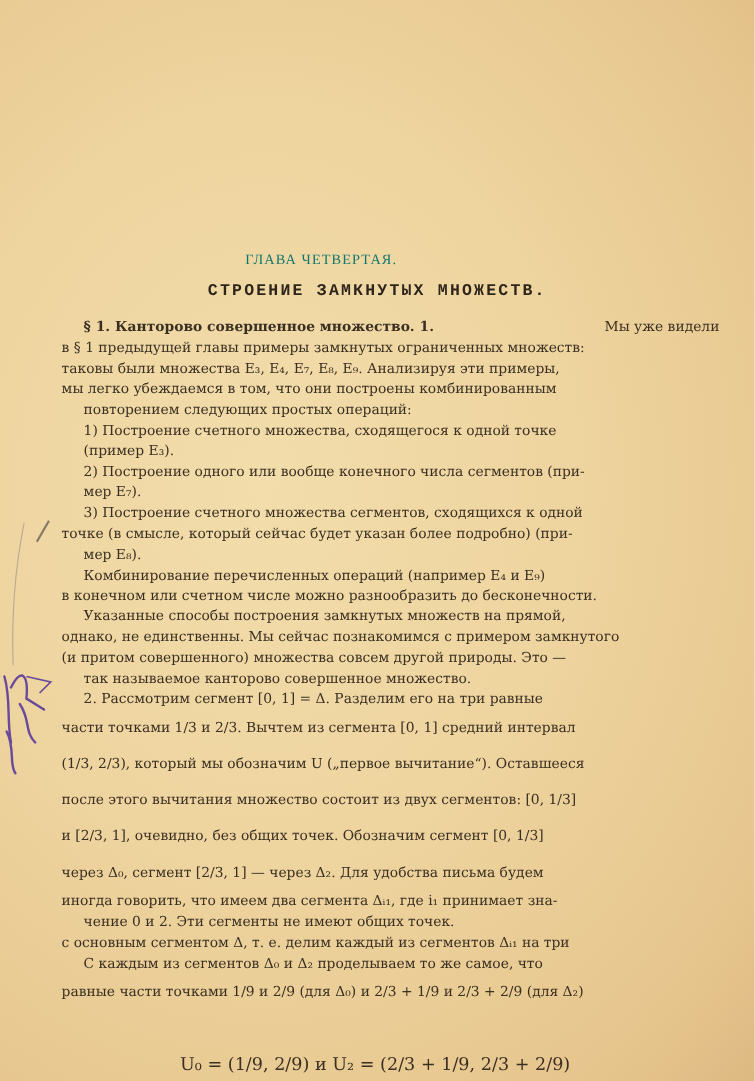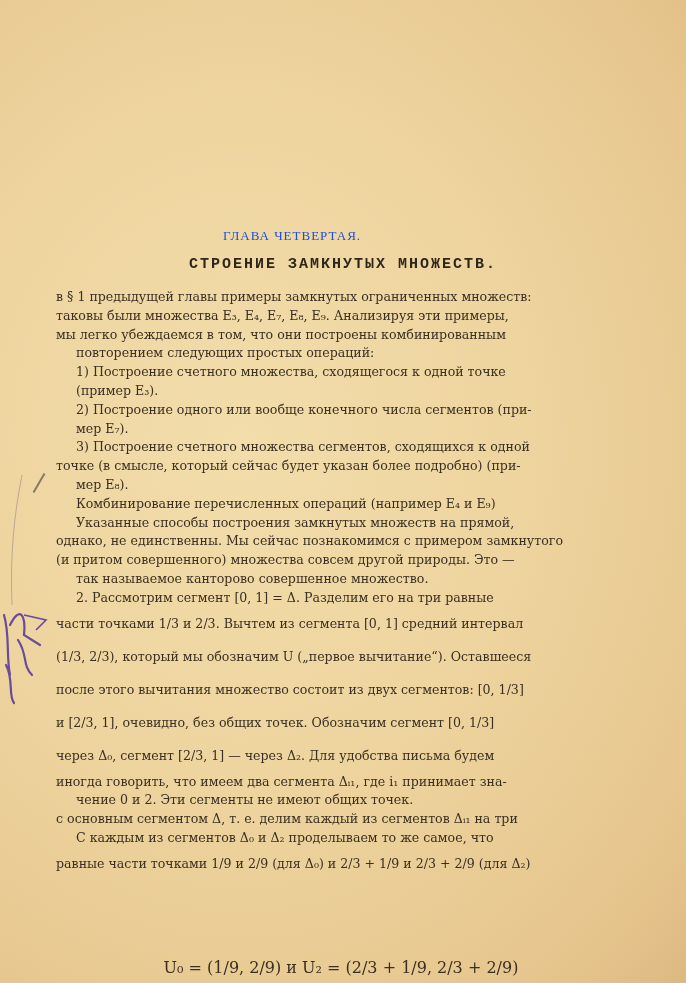--- a/index.html
+++ b/index.html
@@ -6,21 +6,21 @@
   body {
     width: 686px; height: 983px; overflow: hidden; position: relative;
     background: radial-gradient(ellipse at 35% 45%, #f2ddab 0%, #eed49f 45%, #e6c58d 85%, #ddb982 100%);
     font-family: "DejaVu Serif", "Liberation Serif", serif;
     color: #3a2f22;
   }
   .page { position: absolute; left: 0; top: 0; width: 686px; height: 983px; }
   .chapter-label {
     position: absolute; top: 228px; left: 0; width: 584px; text-align: center;
     font-family: "Liberation Serif", serif; font-size: 13px; letter-spacing: 1px;
-    color: #1d4ed8;
+    color: #0f766e;
   }
   .chapter-title {
     position: absolute; top: 256px; left: 0; width: 686px; text-align: center;
     font-family: Liberation Mono, monospace; font-weight: bold; font-size: 15px;
     letter-spacing: 2px; color: #2f261b;
   }
   .body-text {
     position: absolute; left: 56px; top: 288px; width: 598px;
     font-family: "DejaVu Serif", serif; font-size: 12.6px; line-height: 18.8px;
   }
@@ -40,32 +40,37 @@
 </style>
 </head>
 <body>
 
 <div class="page">
 
   <div class="chapter-label">ГЛАВА ЧЕТВЕРТАЯ.</div>
   <div class="chapter-title">СТРОЕНИЕ ЗАМКНУТЫХ МНОЖЕСТВ.</div>
 
   <div class="body-text">
+    <div class="ln indent">
+      <span class="b">§ 1. Канторово совершенное множество. 1.</span>
+      <span>Мы уже видели</span>
+    </div>
     <div class="ln">в § 1 предыдущей главы примеры замкнутых ограниченных множеств:</div>
     <div class="ln">таковы были множества E₃, E₄, E₇, E₈, E₉. Анализируя эти примеры,</div>
     <div class="ln">мы легко убеждаемся в том, что они построены комбинированным</div>
     <div class="ln last">повторением следующих простых операций:</div>
     <div class="ln indent">1) Построение счетного множества, сходящегося к одной точке</div>
     <div class="ln last">(пример E₃).</div>
     <div class="ln indent">2) Построение одного или вообще конечного числа сегментов (при-</div>
     <div class="ln last">мер E₇).</div>
     <div class="ln indent">3) Построение счетного множества сегментов, сходящихся к одной</div>
     <div class="ln">точке (в смысле, который сейчас будет указан более подробно) (при-</div>
     <div class="ln last">мер E₈).</div>
     <div class="ln indent">Комбинирование перечисленных операций (например E₄ и E₉)</div>
+    <div class="ln">в конечном или счетном числе можно разнообразить до бесконечности.</div>
     <div class="ln indent">Указанные способы построения замкнутых множеств на прямой,</div>
     <div class="ln">однако, не единственны. Мы сейчас познакомимся с примером замкнутого</div>
     <div class="ln">(и притом совершенного) множества совсем другой природы. Это —</div>
     <div class="ln last">так называемое канторово совершенное множество.</div>
     <div class="ln indent">2. Рассмотрим сегмент [0, 1] = Δ. Разделим его на три равные</div>
     <div class="ln tall">части точками 1/3 и 2/3. Вычтем из сегмента [0, 1] средний интервал</div>
     <div class="ln tall">(1/3, 2/3), который мы обозначим U („первое вычитание“). Оставшееся</div>
     <div class="ln tall">после этого вычитания множество состоит из двух сегментов: [0, 1/3]</div>
     <div class="ln tall">и [2/3, 1], очевидно, без общих точек. Обозначим сегмент [0, 1/3]</div>
     <div class="ln tall">через Δ₀, сегмент [2/3, 1] — через Δ₂. Для удобства письма будем</div>

